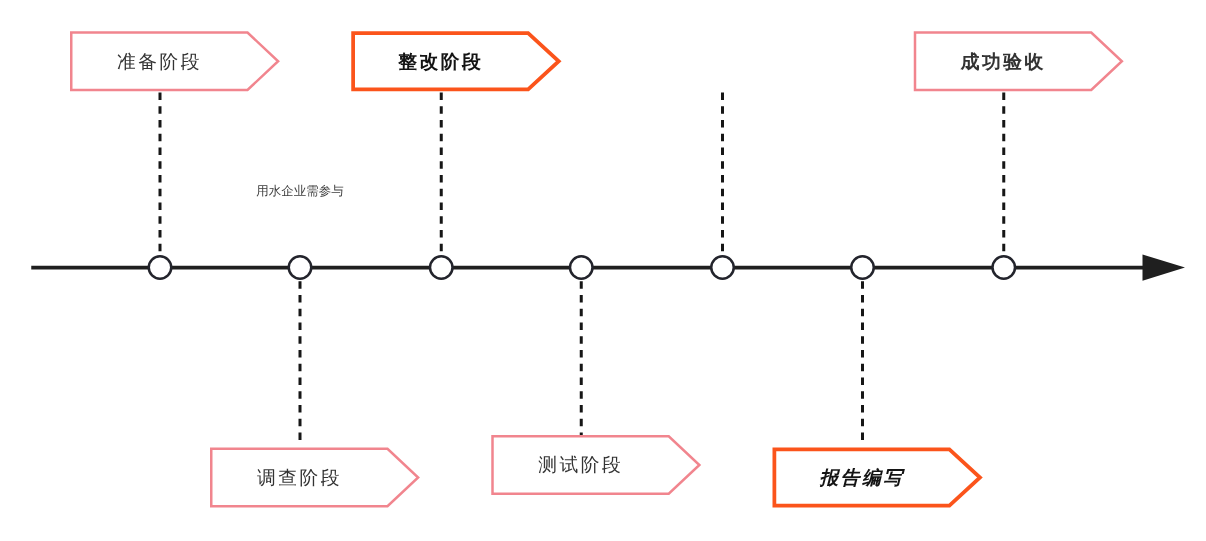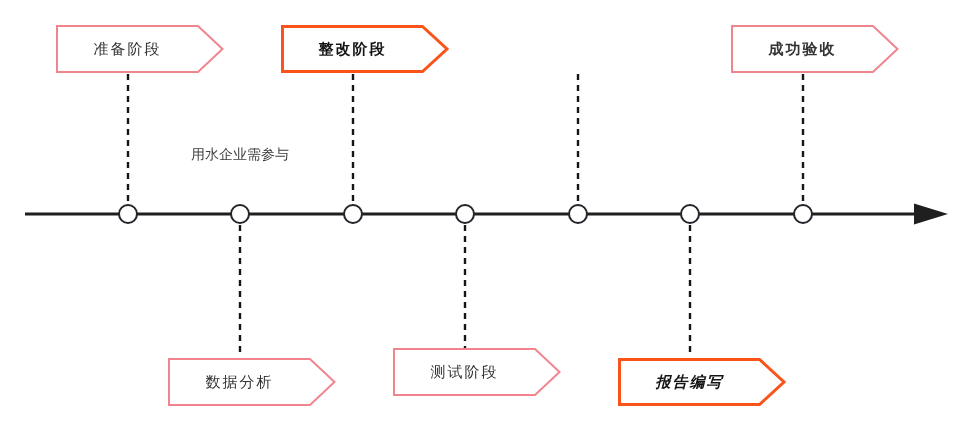--- a/index.html
+++ b/index.html
@@ -76,21 +76,21 @@
   }
   .stage.orange .stage-label {
     font-weight: 700;
     color: #141414;
   }
   .annotation {
     position: absolute;
     left: 240px;
     top: 146px;
     transform: translateX(-50%);
-    font-size: 14px;
+    font-size: 10px;
     line-height: 16px;
     color: #3d3d3d;
     white-space: nowrap;
   }
 </style>
 </head>
 <body>
 
 <div class="canvas">
 
@@ -136,21 +136,21 @@
     <svg class="pent" width="168" height="48" viewBox="0 0 168 48">
       <path class="pent-path" d="M1,1 L142,1 L166.5,24 L142,47 L1,47 Z"></path>
     </svg>
     <span class="stage-label">成功验收</span>
   </div>
 
   <div class="stage pink" style="left:168px; top:358px;">
     <svg class="pent" width="168" height="48" viewBox="0 0 168 48">
       <path class="pent-path" d="M1,1 L142,1 L166.5,24 L142,47 L1,47 Z"></path>
     </svg>
-    <span class="stage-label">数据分析</span>
+    <span class="stage-label">调查阶段</span>
   </div>
 
   <div class="stage pink" style="left:393px; top:348px;font-family:Liberation Serif, serif;">
     <svg class="pent" width="168" height="48" viewBox="0 0 168 48">
       <path class="pent-path" d="M1,1 L142,1 L166.5,24 L142,47 L1,47 Z"></path>
     </svg>
     <span class="stage-label">测试阶段</span>
   </div>
 
   <div class="stage orange" style="left:618px; top:358px;font-style:italic;">

